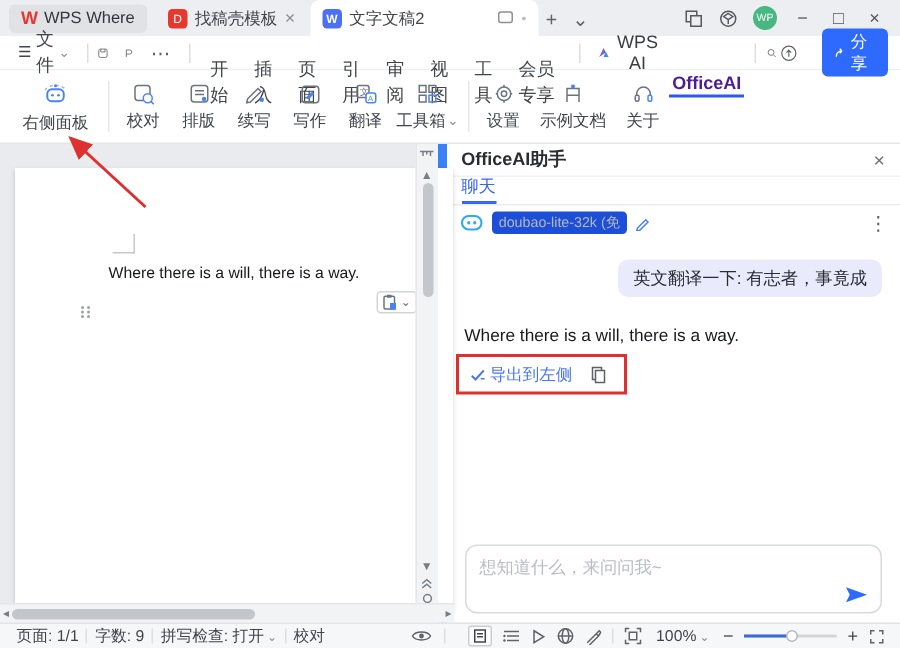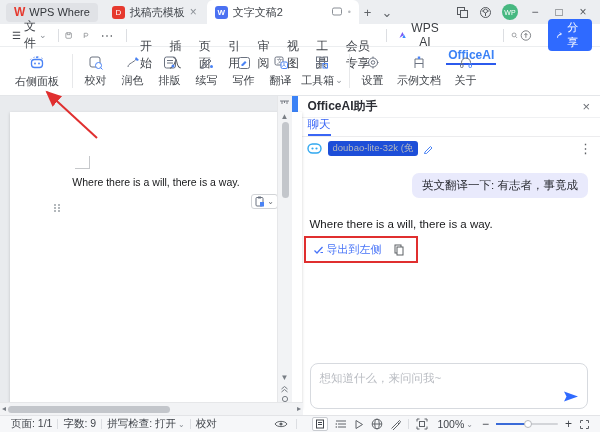--- a/index.html
+++ b/index.html
@@ -20,21 +20,21 @@
   .tb-btn { color:#5f6368; font-size:13px; padding:0 5px; }
   .tb-right { margin-left:auto; display:flex; align-items:center; gap:10px; padding-right:10px; }
   .avatar { width:16px; height:16px; border-radius:50%; background:#47b881; color:#fff; font-size:7px; display:flex; align-items:center; justify-content:center; }
   .winctl { color:#55585d; font-size:12px; width:14px; text-align:center; }
 
   
   .menubar { height:23px; background:#fff; border-bottom:1px solid #eceef0; display:flex; align-items:center; padding:0 8px; gap:2px; font-size:12px; }
   .menubar .grp { display:flex; align-items:center; gap:3px; padding:0 4px; color:#41454b; }
   .vdiv { width:1px; height:13px; background:#dcdee2; margin:0 5px; }
   .menu-item { padding:0 7px; color:#41454b;margin-top:40px; }
-  .officeai { color:#3b82f6; font-weight:bold; border-bottom:2px solid #2b5aed; padding:2px 2px 1px;margin-top:40px; }
+  .officeai { color:#4c1d95; font-weight:bold; border-bottom:2px solid #2b5aed; padding:2px 2px 1px;margin-top:40px; }
   .wpsai { display:flex; align-items:center; gap:3px; padding:0 4px;text-align:center; }
   .share-btn { margin-left:8px; background:#2f6aff; color:#fff; border-radius:4px; height:32px; display:flex; align-items:center; gap:3px; padding:0 8px; font-size:11px; }
   .mb-right { margin-left:auto; display:flex; align-items:center; gap:8px; }
 
   
   .ribbon { height:49px; background:#fff; border-bottom:1px solid #e4e6e9; display:flex; align-items:center; padding:0 6px; }
   .rb { display:flex; flex-direction:column; align-items:center; justify-content:center; gap:3px; width:37px; height:44px; color:#41454b; font-size:11px; }
   .rb.wide { width:62px; }
   .rb .cap { display:flex; align-items:center; gap:1px; white-space:nowrap; }
   .rdiv { width:1px; height:34px; background:#e7e8ea; margin:0 4px; }
@@ -197,27 +197,20 @@
   <div class="rb">
     <svg class="ic" width="16" height="15" viewBox="0 0 16 15">
         <rect x="2" y="2" width="10" height="10" rx="2" fill="none" stroke="#6b7280"></rect>
         <circle cx="10.5" cy="10.5" r="3" fill="#fff" stroke="#4a83f5"></circle>
         <line x1="12.6" y1="12.6" x2="14.5" y2="14.5" stroke="#4a83f5"></line>
       </svg>
     <span class="cap">校对</span>
   </div>
   <div class="rb">
     <svg class="ic" width="16" height="15" viewBox="0 0 16 15">
-        <path d="M3 12 C3 8 9 8 12 3" fill="none" stroke="#6b7280"></path>
-        <path d="M11 2 L14 5 L12 6 L10 4 Z" fill="#4a83f5"></path>
-      </svg>
-    <span class="cap">润色</span>
-  </div>
-  <div class="rb">
-    <svg class="ic" width="16" height="15" viewBox="0 0 16 15">
         <rect x="2.5" y="2" width="11" height="11" rx="2" fill="none" stroke="#6b7280"></rect>
         <line x1="5" y1="5.5" x2="11" y2="5.5" stroke="#6b7280"></line>
         <line x1="5" y1="8" x2="11" y2="8" stroke="#6b7280"></line>
         <circle cx="11" cy="11" r="1.5" fill="#4a83f5"></circle>
       </svg>
     <span class="cap">排版</span>
   </div>
   <div class="rb">
     <svg class="ic" width="16" height="15" viewBox="0 0 16 15">
         <path d="M3 11 L10 4 L12 6 L5 13 L2.5 13.5 Z" fill="none" stroke="#6b7280"></path>

